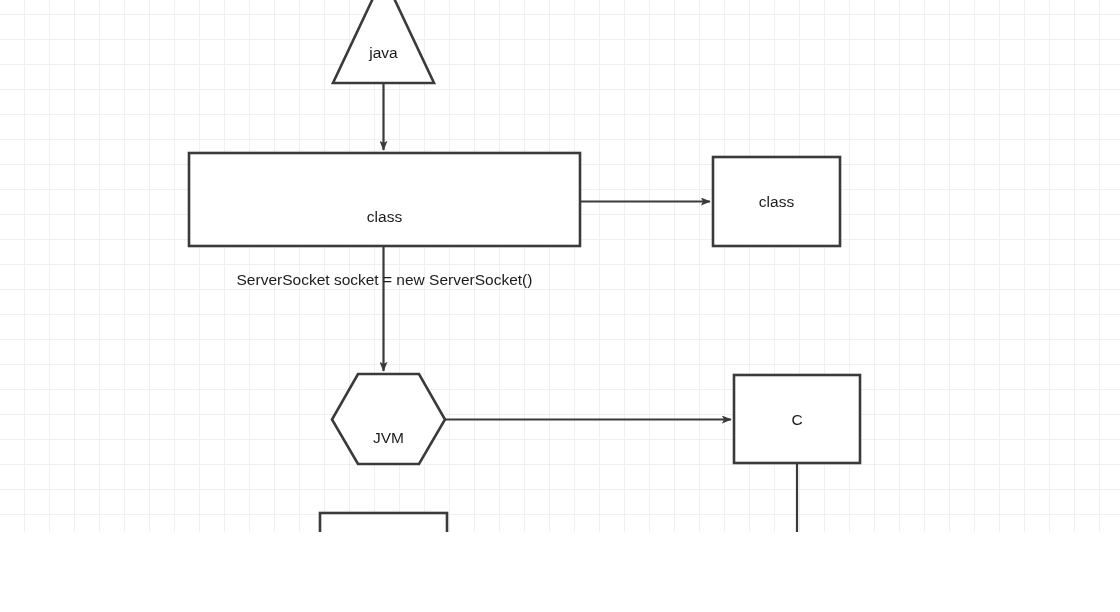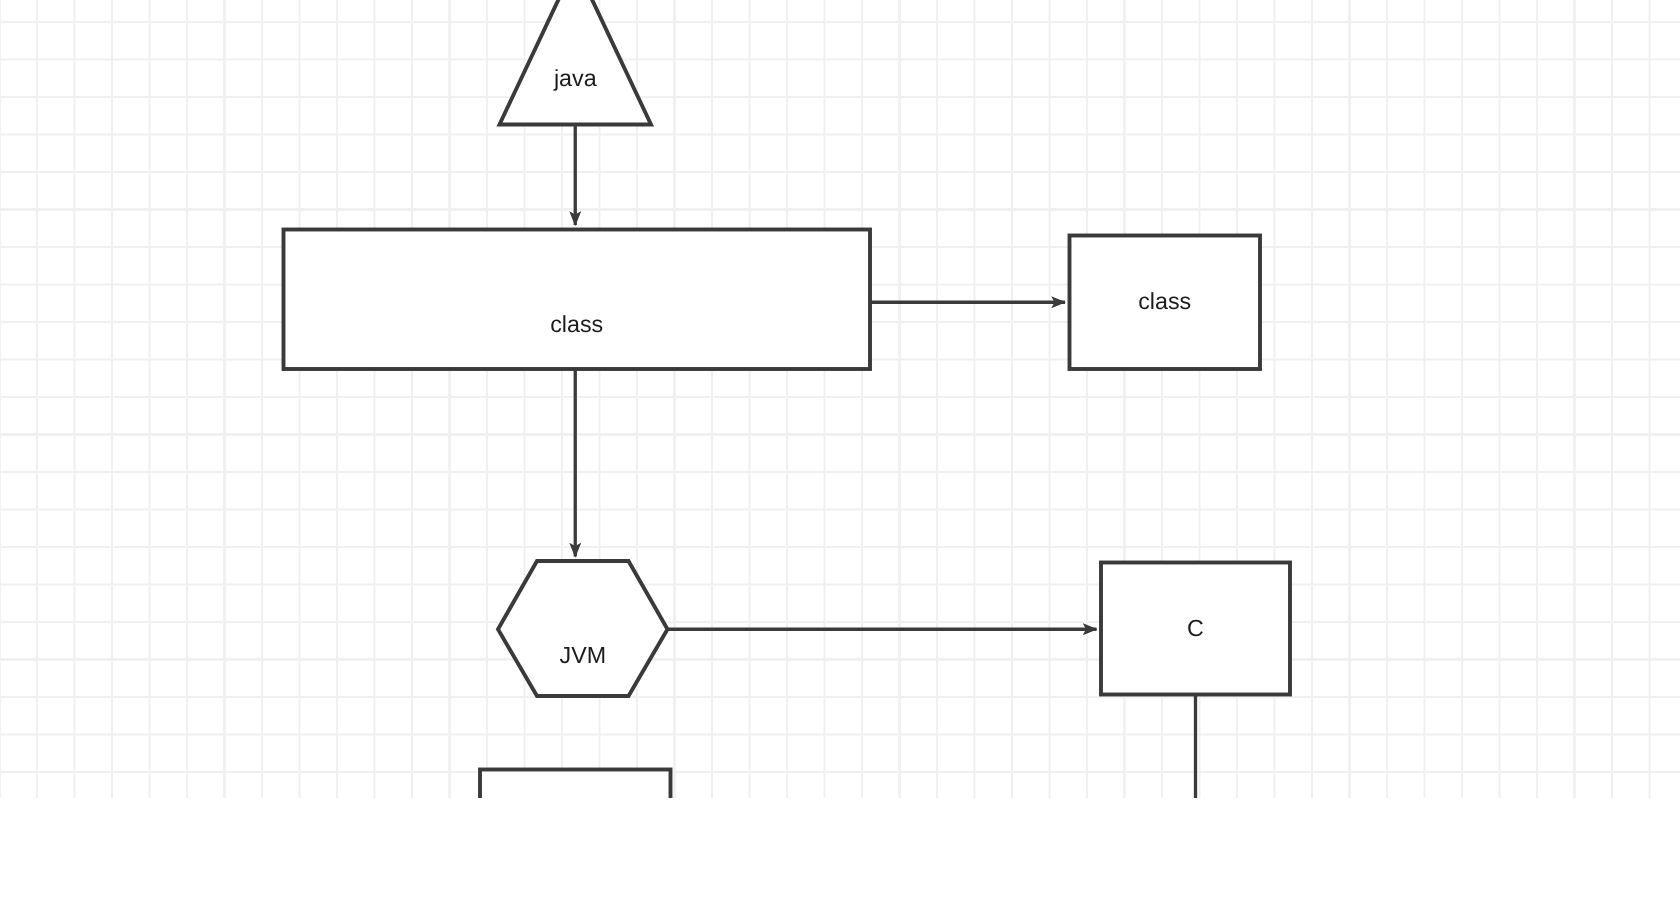--- a/index.html
+++ b/index.html
@@ -99,20 +99,21 @@
 
     <rect class="shape-stroke" x="734" y="375" width="126" height="88"></rect>
 
     <rect class="shape-stroke" x="320" y="513" width="127" height="90"></rect>
   </svg>
 
   <div class="node-label" style="left:333px; top:42px; width:101px;">java</div>
 
   <div class="node-label" style="left:189px; top:164px; width:391px;">
     <div>class</div>
+    <div>ServerSocket socket = new ServerSocket()</div>
   </div>
 
   <div class="node-label" style="left:713px; top:191px; width:127px;">class</div>
 
   <div class="node-label" style="left:332px; top:427px; width:113px;">JVM</div>
 
   <div class="node-label" style="left:734px; top:409px; width:126px;">C</div>
 
   <div class="node-label" style="left:320px; top:526px; width:127px;">
     <div>OS</div>

